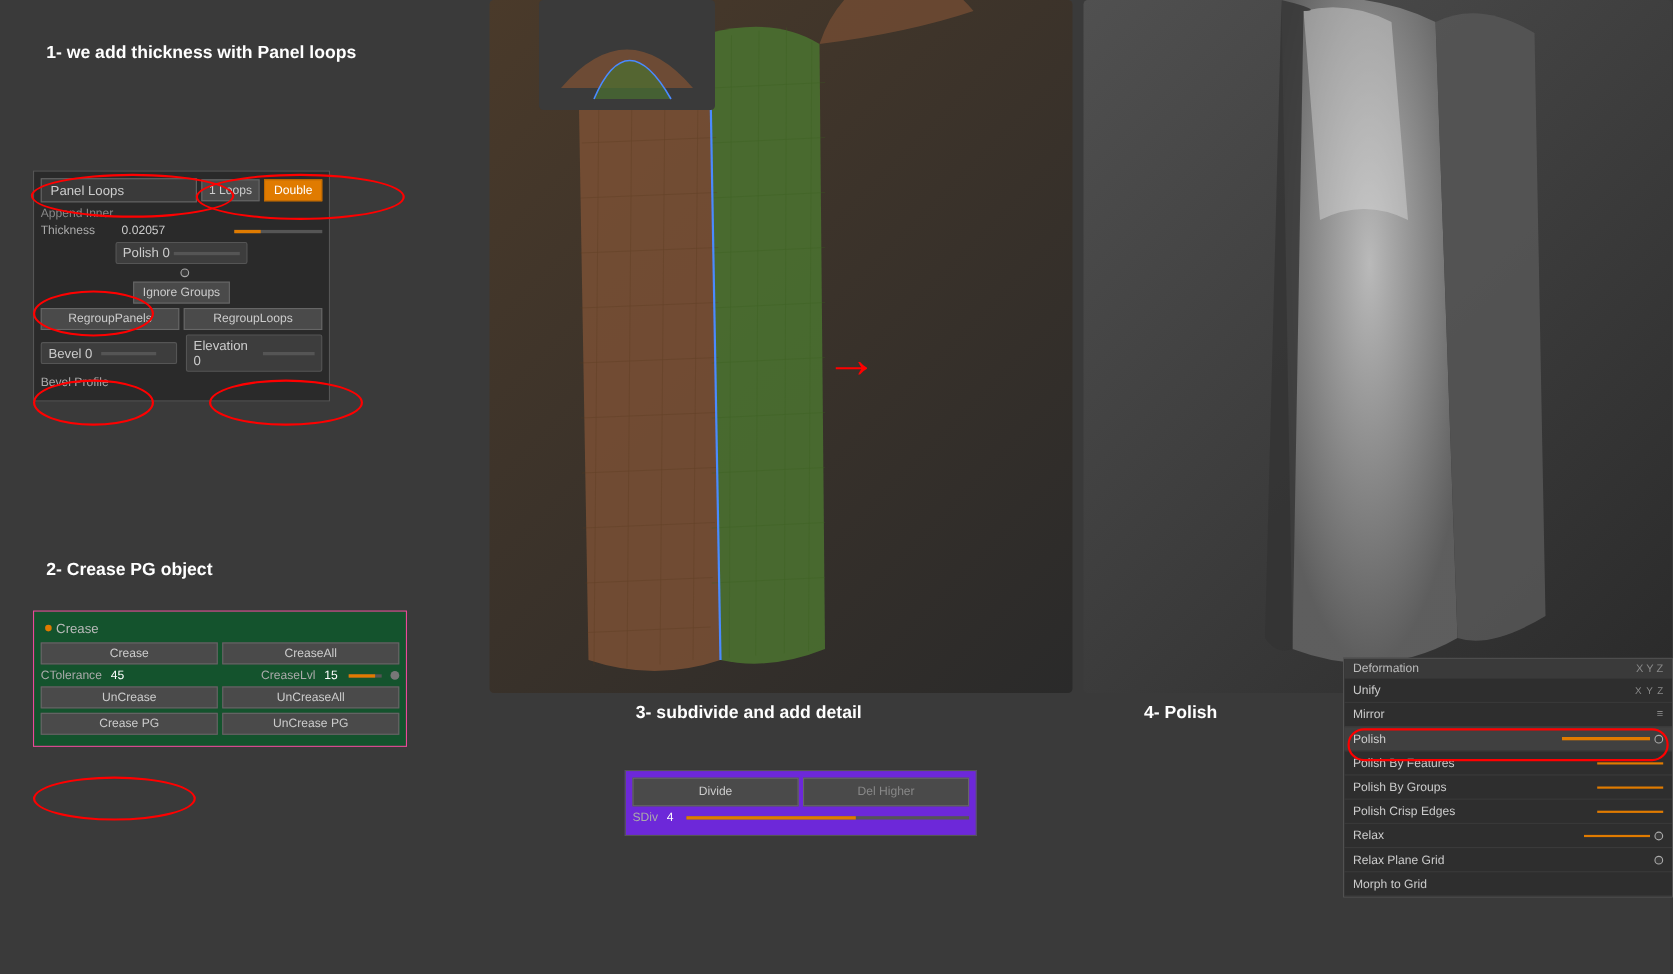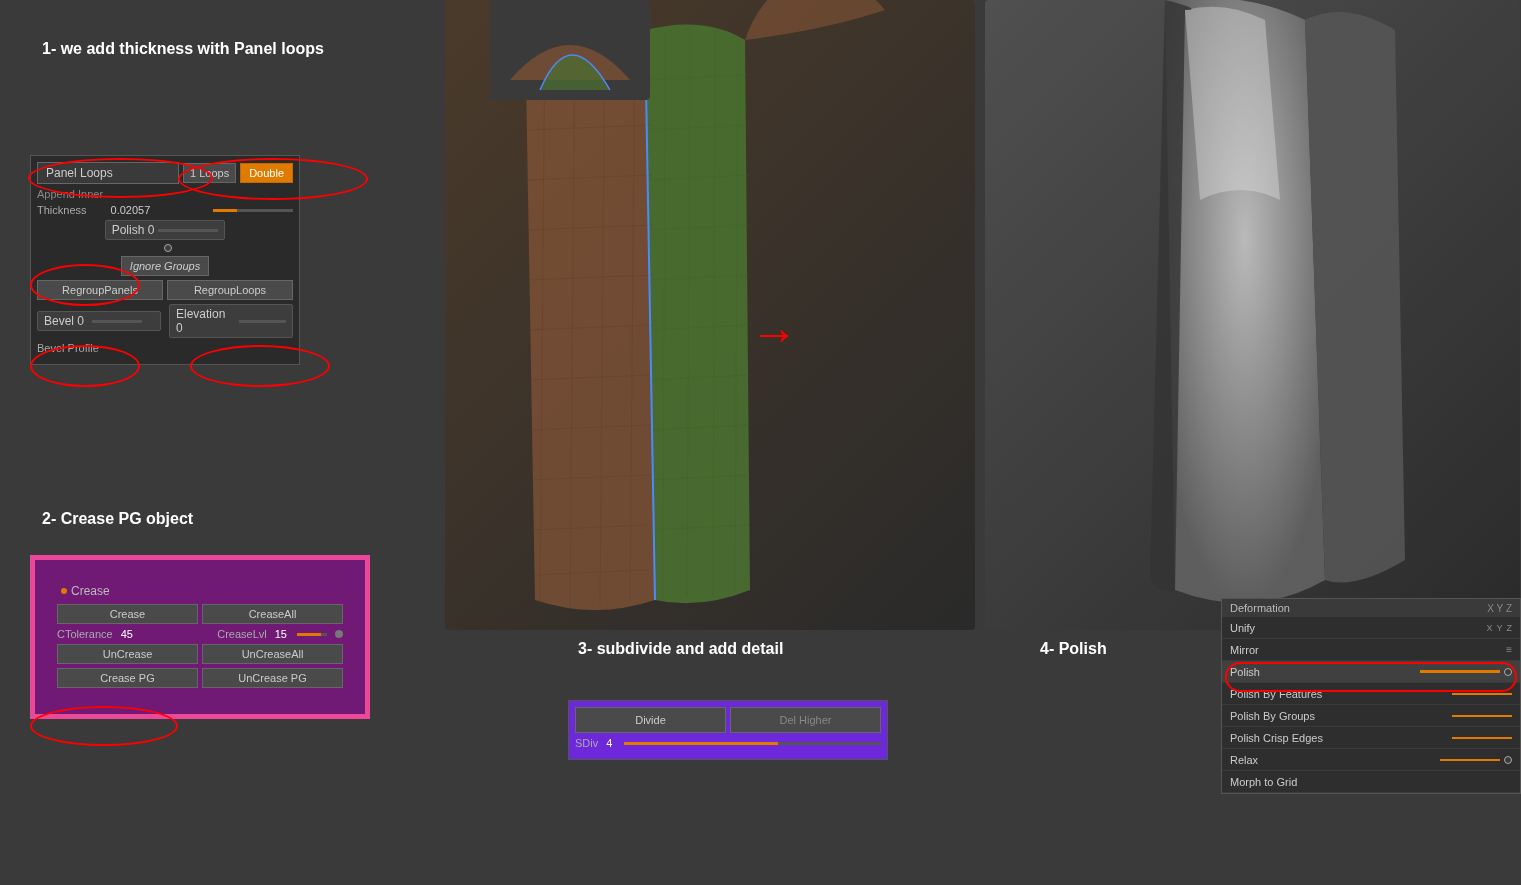--- a/index.html
+++ b/index.html
@@ -73,23 +73,23 @@
       border-radius: 50%;
       pointer-events: none;
     }
 
     
     #crease-ui {
       position: absolute;
       left: 30px;
       top: 555px;
       width: 340px;
-      background: #701a75;
-      border: 5px solid #ec4899;
-      padding: 22px;
+      background: #14532d;
+      border: 1px solid #ec4899;
+      padding: 6px;
       color: #ccc;
       font-size: 12px;
     }
 
     .crease-header {
       font-size: 12px;
       color: #bbb;
       padding: 2px 4px;
       margin-bottom: 4px;
       display: flex;
@@ -294,21 +294,21 @@
   </div>
 
   <div class="ui-row" style="position:relative;flex-direction:column;">
     <div style="display:flex; align-items:center; gap:4px; background:#3d3d3d; border:1px solid #555; padding:2px 6px; border-radius:2px;">
       <span>Polish 0</span>
       <div style="width:60px; height:3px; background:#555;">
           <div style="width:0%; height:100%; background:#e07b00;"></div>
         </div>
     </div>
     <span class="circle-dot" style="margin-left:6px;"></span>
-    <button class="ui-btn" style="margin-left:0;font-style:italic;">Ignore Groups</button>
+    <button class="ui-btn" style="margin-left:0;">Ignore Groups</button>
   </div>
 
   <div class="ui-row">
     <button class="ui-btn ui-btn-wide">RegroupPanels</button>
     <button class="ui-btn ui-btn-wide">RegroupLoops</button>
   </div>
 
   <div class="ui-row">
     <div style="display:flex; align-items:center; gap:4px; background:#3d3d3d; border:1px solid #555; padding:2px 6px; border-radius:2px; flex:1;">
       <span>Bevel 0</span>
@@ -443,19 +443,25 @@
   </div>
 
   <div class="deform-row">
     <span class="deform-label">Relax</span>
     <div style="display:flex;align-items:center;gap:4px;">
       <div style="width:60px; height:2px; background:#e07b00;"></div>
       <span class="circle-dot"></span>
     </div>
   </div>
 
+  <div class="deform-row">
+    <span class="deform-label">Relax Plane Grid</span>
+    <div style="display:flex;align-items:center;gap:4px;">
+      <span class="circle-dot"></span>
+    </div>
+  </div>
 
   <div class="deform-row">
     <span class="deform-label">Morph to Grid</span>
   </div>
 </div>
 
 <div class="red-oval" style="right:4px; top:662px; width:292px; height:30px; border-radius:15px;"></div>
 
 </body></html>

